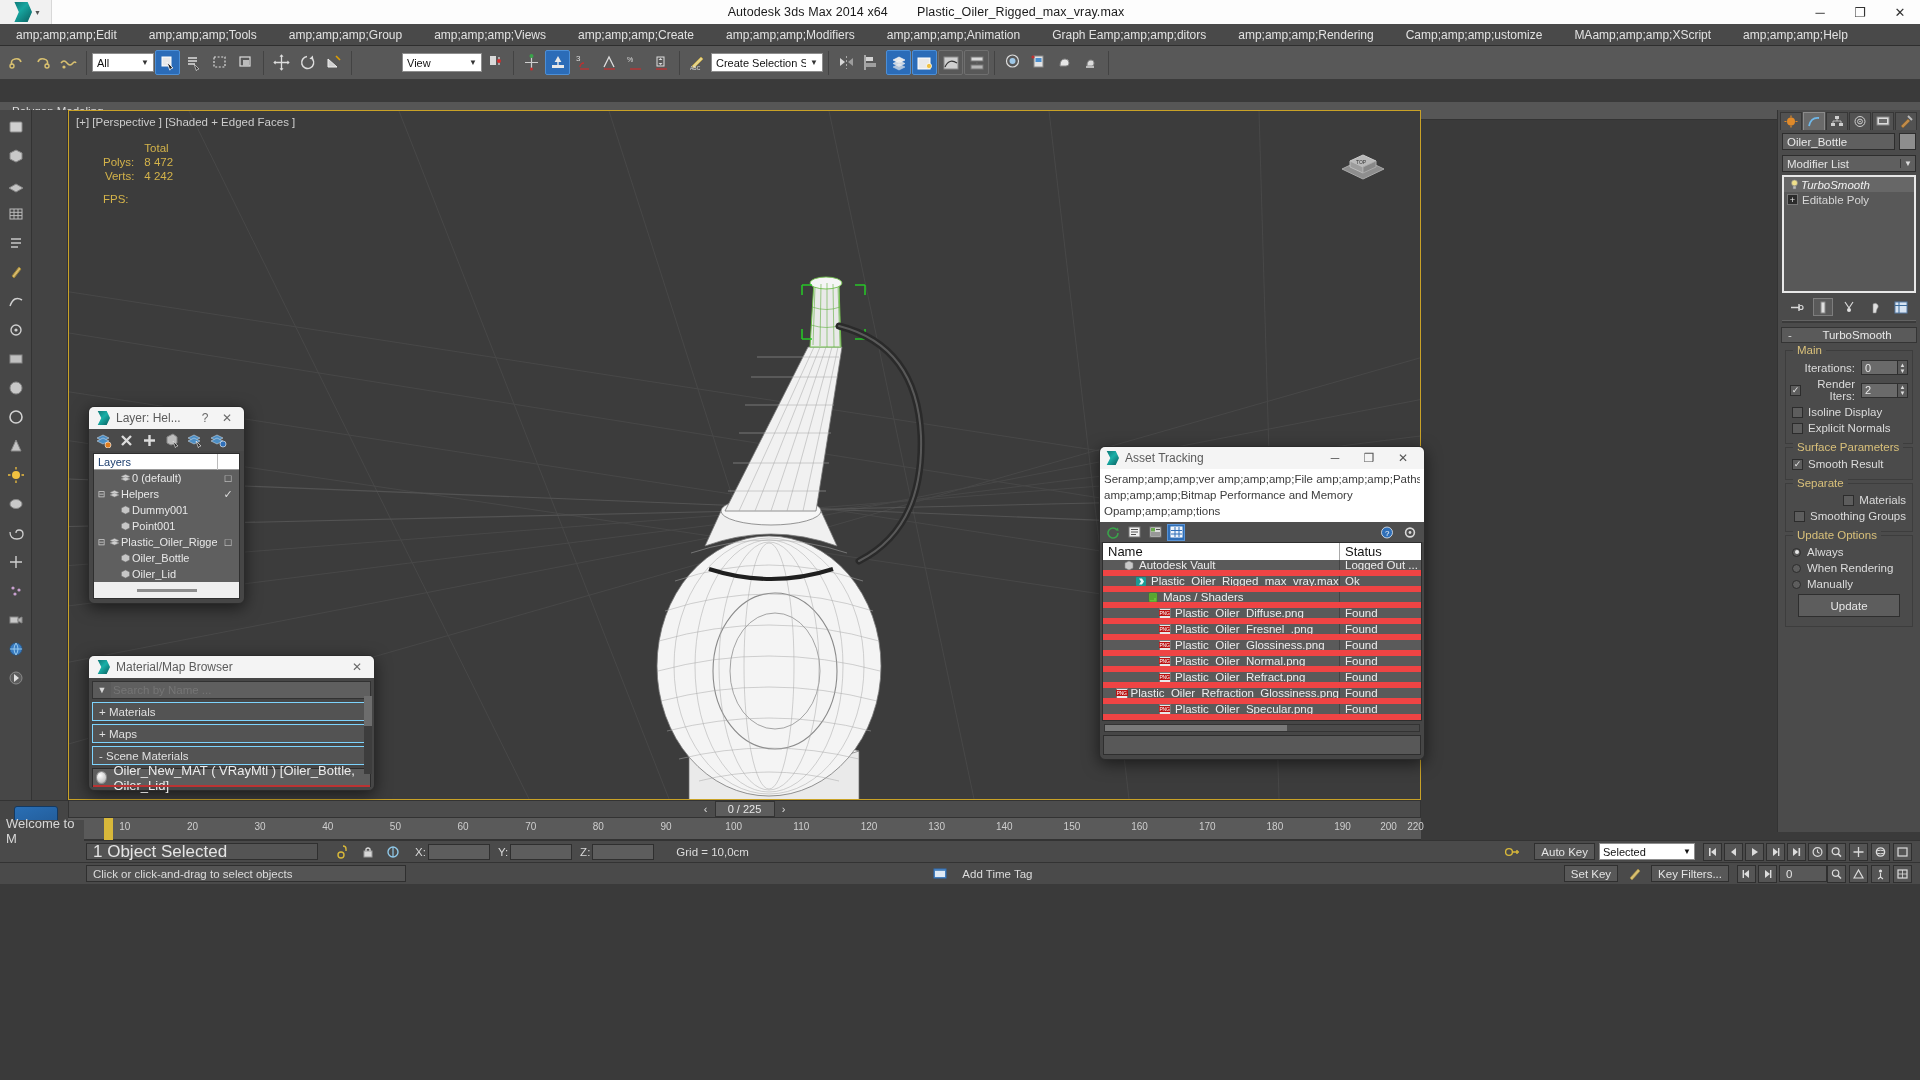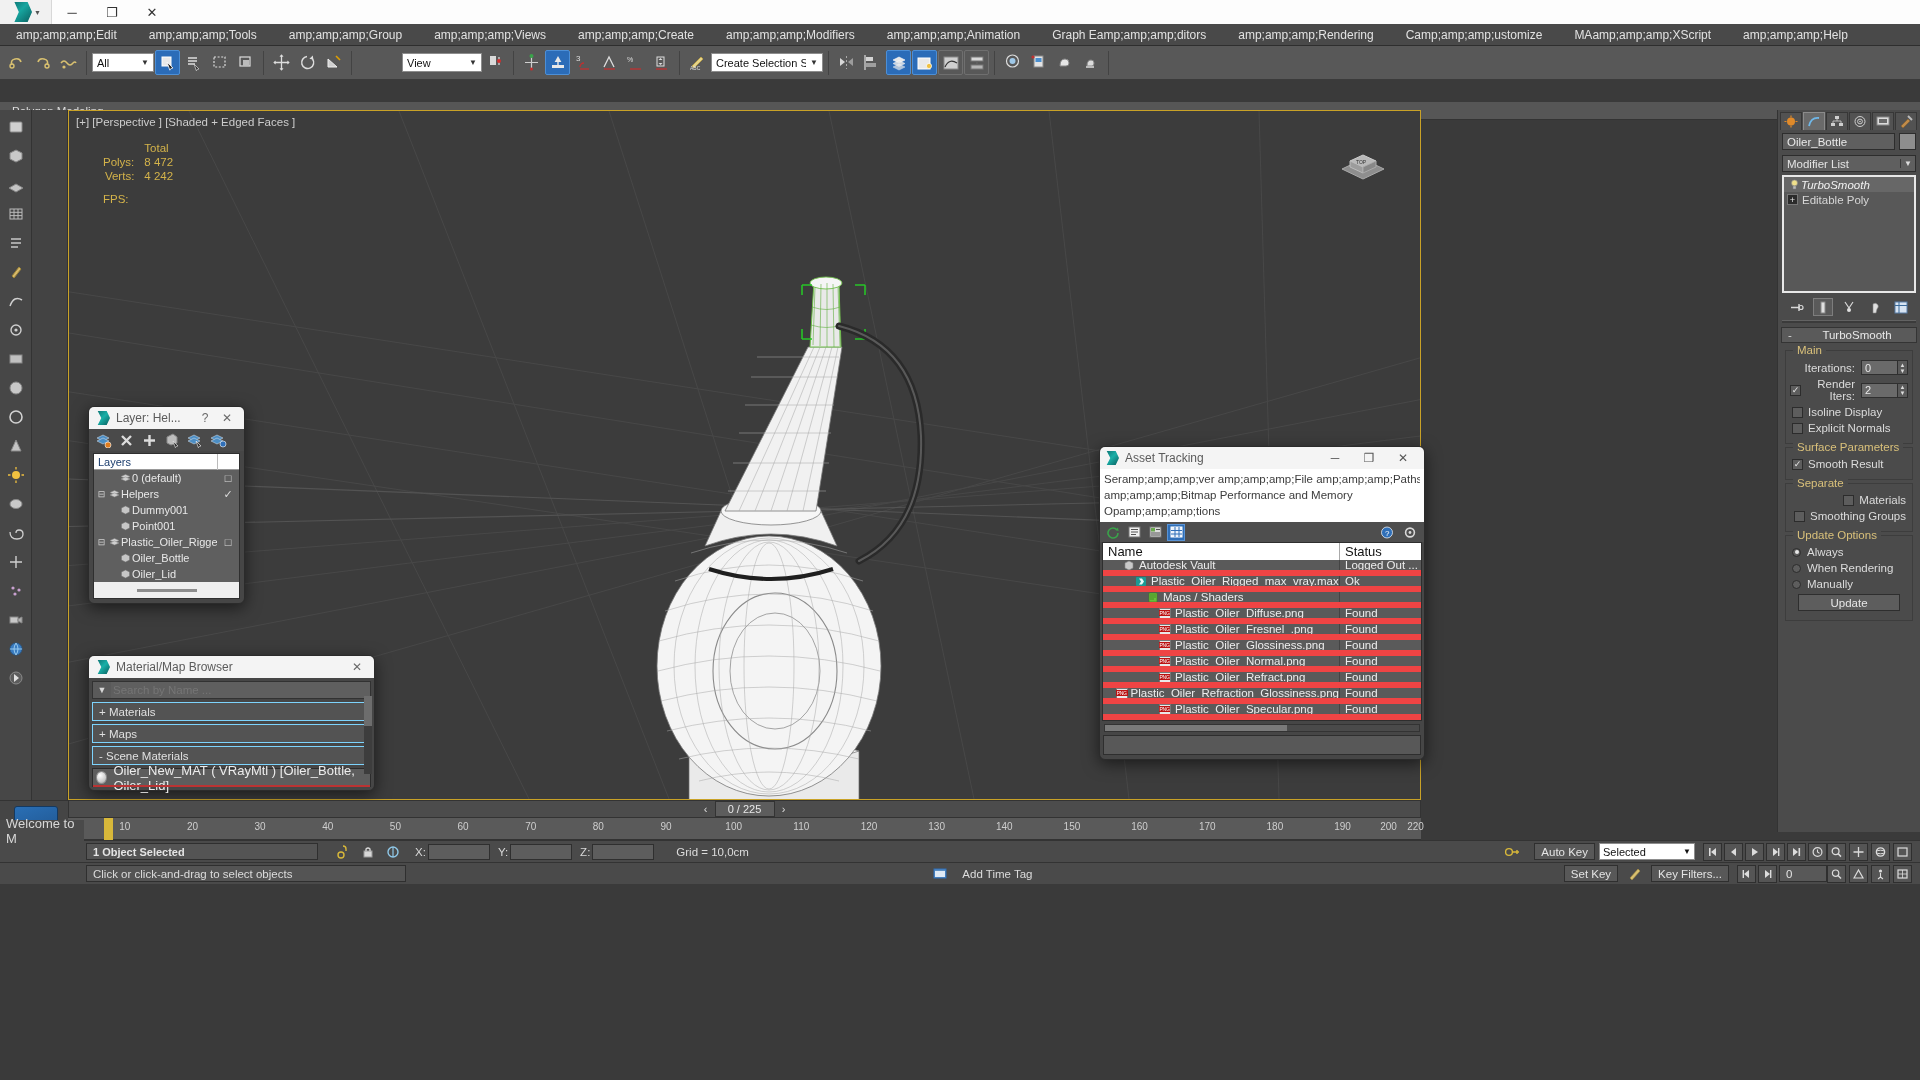--- a/index.html
+++ b/index.html
@@ -265,21 +265,21 @@
              border-left:none; display:flex; flex-direction:column; align-items:center;
              justify-content:center; font-size:6px; line-height:6px; color:#ddd; }
   .chk { width:11px; height:11px; background:#5d5d5d; border:1px solid #2c2c2c;
          display:inline-flex; align-items:center; justify-content:center; font-size:9px;
          color:#e8e8e8; margin-right:5px; }
   .cbrow { display:flex; align-items:center; margin:4px 2px; font-size:11.5px; color:#dcdcdc; }
   .radio { width:9px; height:9px; border-radius:50%; border:1px solid #2c2c2c;
            background:#5d5d5d; display:inline-block; margin-right:6px; position:relative; }
   .radio.on::after { content:''; position:absolute; left:1.5px; top:1.5px; width:4px; height:4px;
                      border-radius:50%; background:#e8e8e8; }
-  .btn-wide { margin:4px 8px; height:17px; background:#5d5d5d; border:1px solid #2e2e2e;
+  .btn-wide { margin:4px 8px; height:23px; background:#5d5d5d; border:1px solid #2e2e2e;
               display:flex; align-items:center; justify-content:center; font-size:11.5px;
               color:#e6e6e6; }
 
   
   .timeline-row {
     position:absolute; left:68px; top:800px; width:1353px; height:18px;
     background:#4c4c4c; border:1px solid #333; display:flex; align-items:center;
   }
   .tl-frame { width:60px; height:16px; background:#5d5d5d; border:1px solid #333;
               font-size:11px; color:#e8e8e8; display:flex; align-items:center;
@@ -302,22 +302,22 @@
   
   .statusbar1 {
     position:absolute; left:0; top:840px; width:1920px; height:22px;
     background:#4a4a4a; border-top:1px solid #333; display:flex; align-items:center;
   }
   .statusbar2 {
     position:absolute; left:0; top:862px; width:1920px; height:22px;
     background:#4a4a4a; border-top:1px solid #333; display:flex; align-items:center;
   }
   .sb-sel { width:232px; height:17px; background:#545454; border:1px solid #2f2f2f;
-            font-size:11px; color:#e4e4e4; display:flex; align-items:center;
-            padding-left:6px; margin-left:86px;font-weight:bold; }
+            font-size:17px; color:#e4e4e4; display:flex; align-items:center;
+            padding-left:6px; margin-left:86px; }
   .sb-hint { width:320px; height:17px; background:#545454; border:1px solid #2f2f2f;
              font-size:11.5px; color:#dcdcdc; display:flex; align-items:center;
              padding-left:6px; margin-left:86px; }
   .sb-welcome { position:absolute; left:0; top:820px; width:84px; height:22px;
                 background:#4a4a4a; font-size:13px; color:#d8d8d8;
                 display:flex; align-items:center; padding-left:6px; }
   .coord { display:flex; align-items:center; font-size:11.5px; color:#d8d8d8; margin-left:10px; }
   .coord .cl { margin-right:2px; }
   .coord .cf { width:62px; height:16px; background:#5d5d5d; border:1px solid #2f2f2f;
                margin-right:8px; }
@@ -338,20 +338,25 @@
 </head>
 <body>
 
 <div id="app">
 
   <div class="titlebar">
     <div class="app-logo">
       <div class="logo-glyph"></div>
       <span class="logo-caret">▼</span>
     </div>
+    <div class="title-center">
+      <span>Autodesk 3ds Max  2014 x64</span>
+      <span class="sep"></span>
+      <span>Plastic_Oiler_Rigged_max_vray.max</span>
+    </div>
     <div class="win-btns">
       <div class="win-btn">─</div>
       <div class="win-btn">❐</div>
       <div class="win-btn close">✕</div>
     </div>
   </div>
 
   <div class="menubar">
     <div class="menu-item">amp;amp;amp;Edit</div>
     <div class="menu-item">amp;amp;amp;Tools</div>

